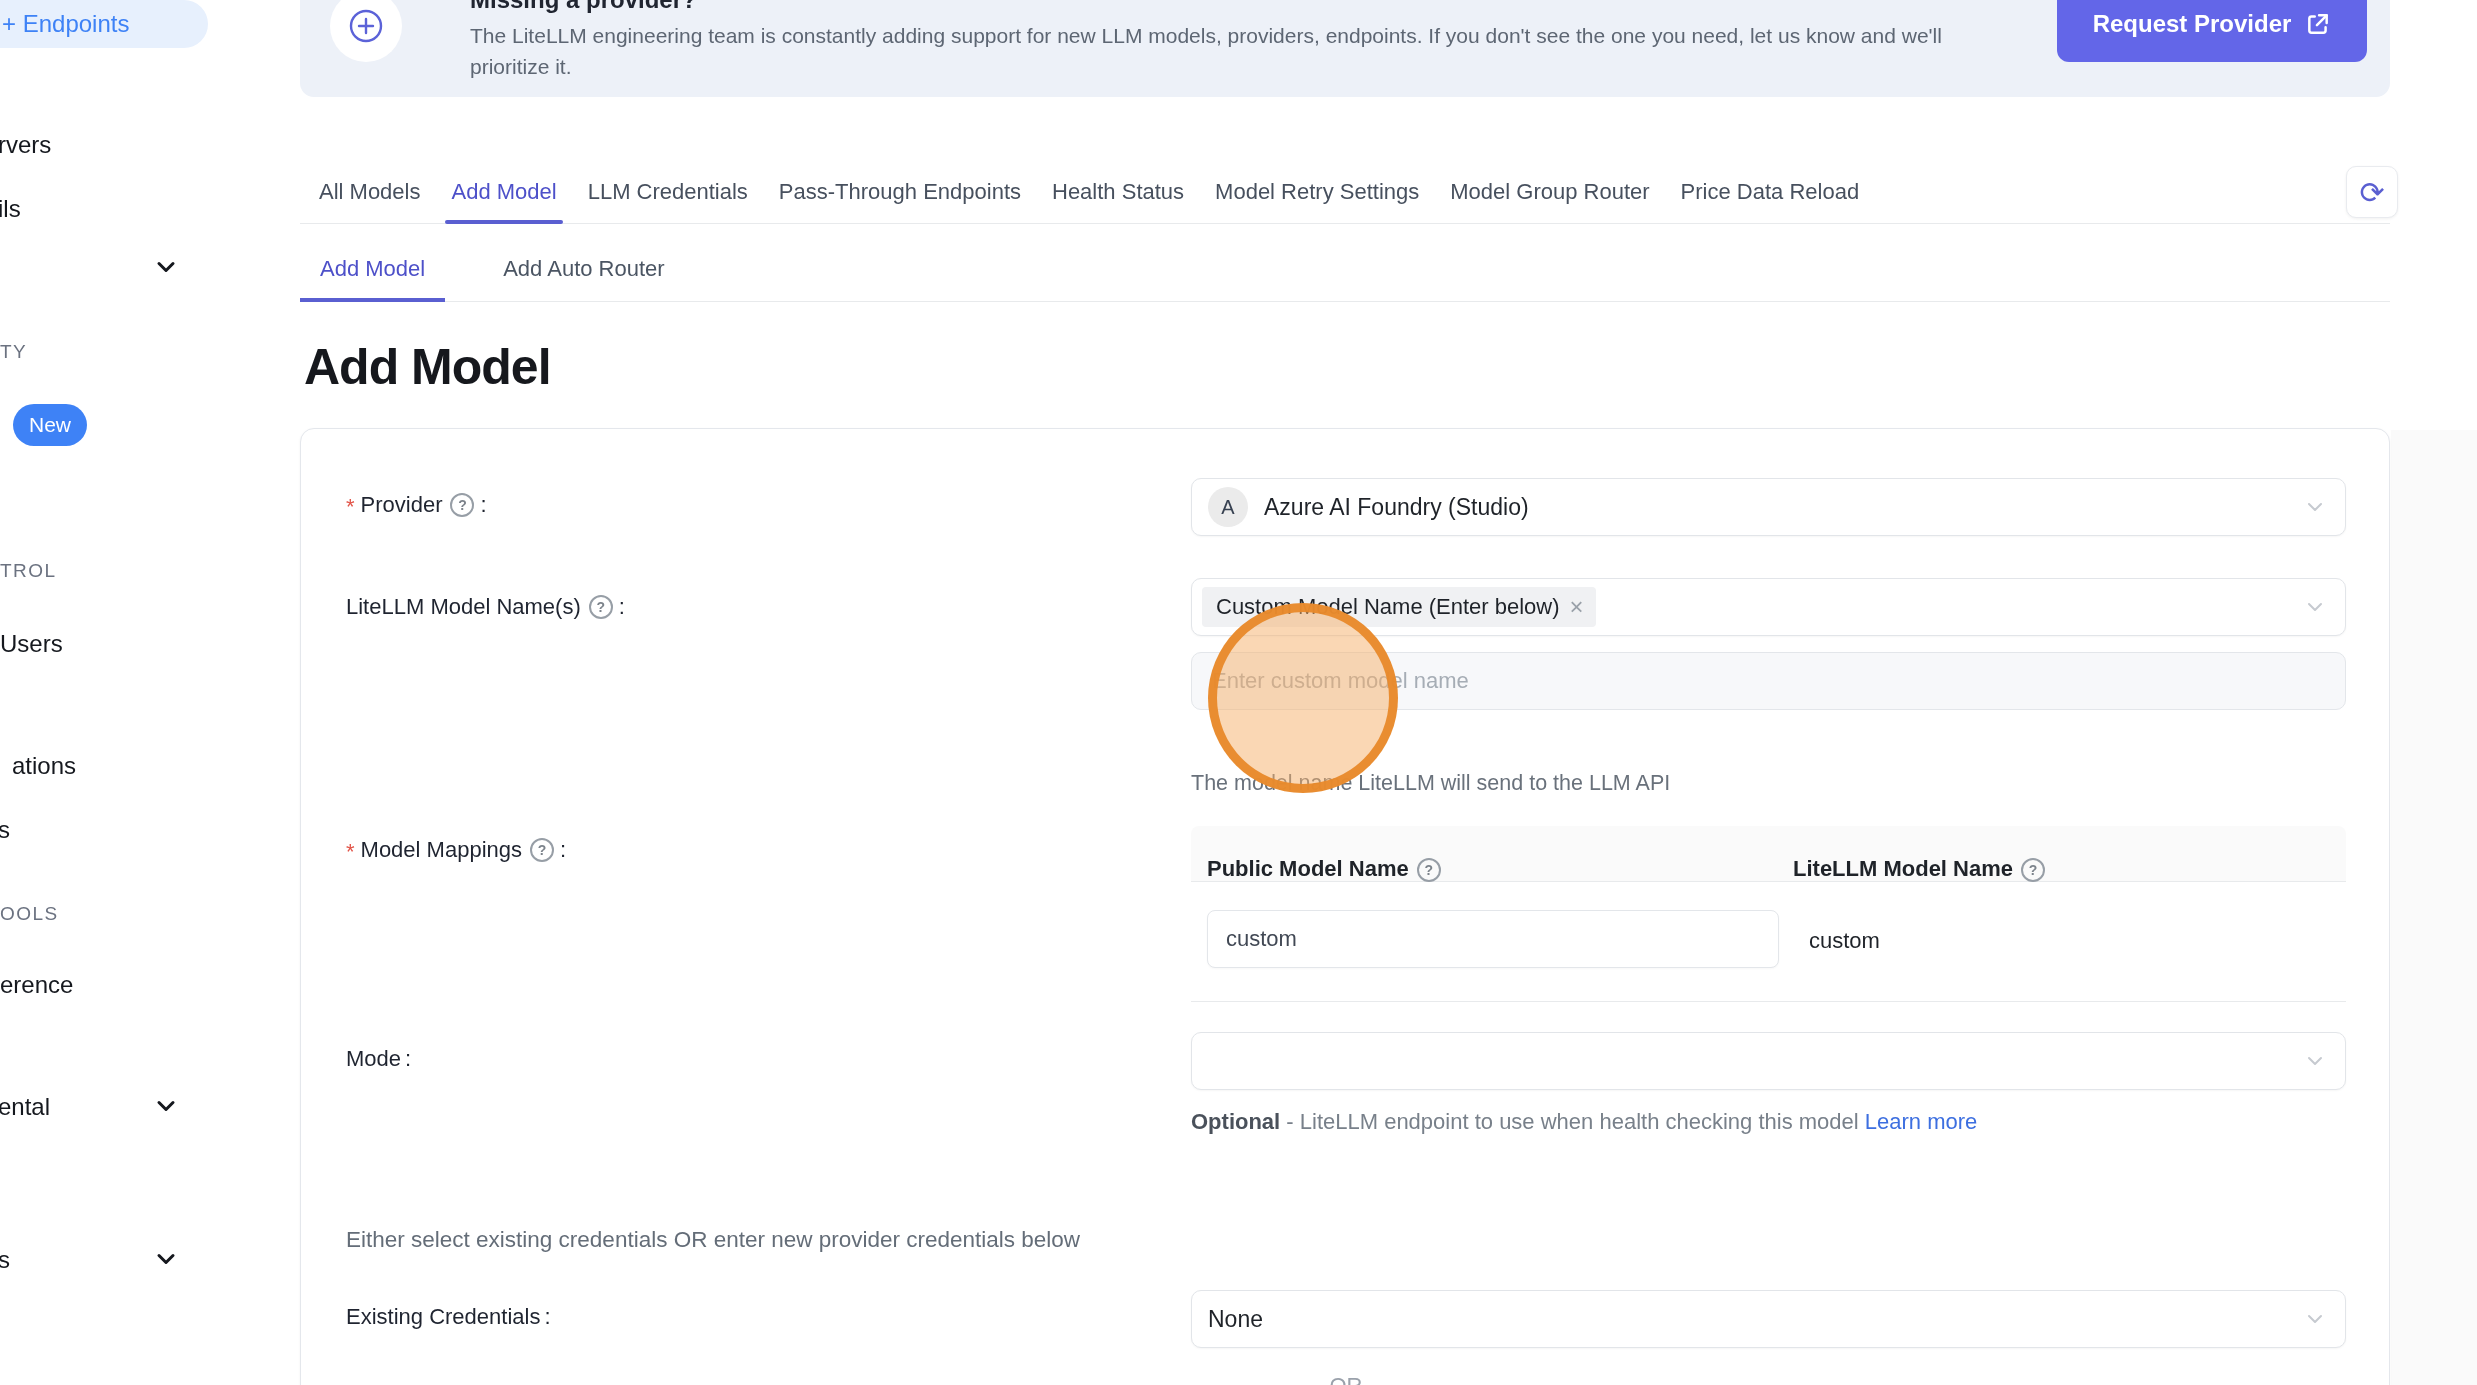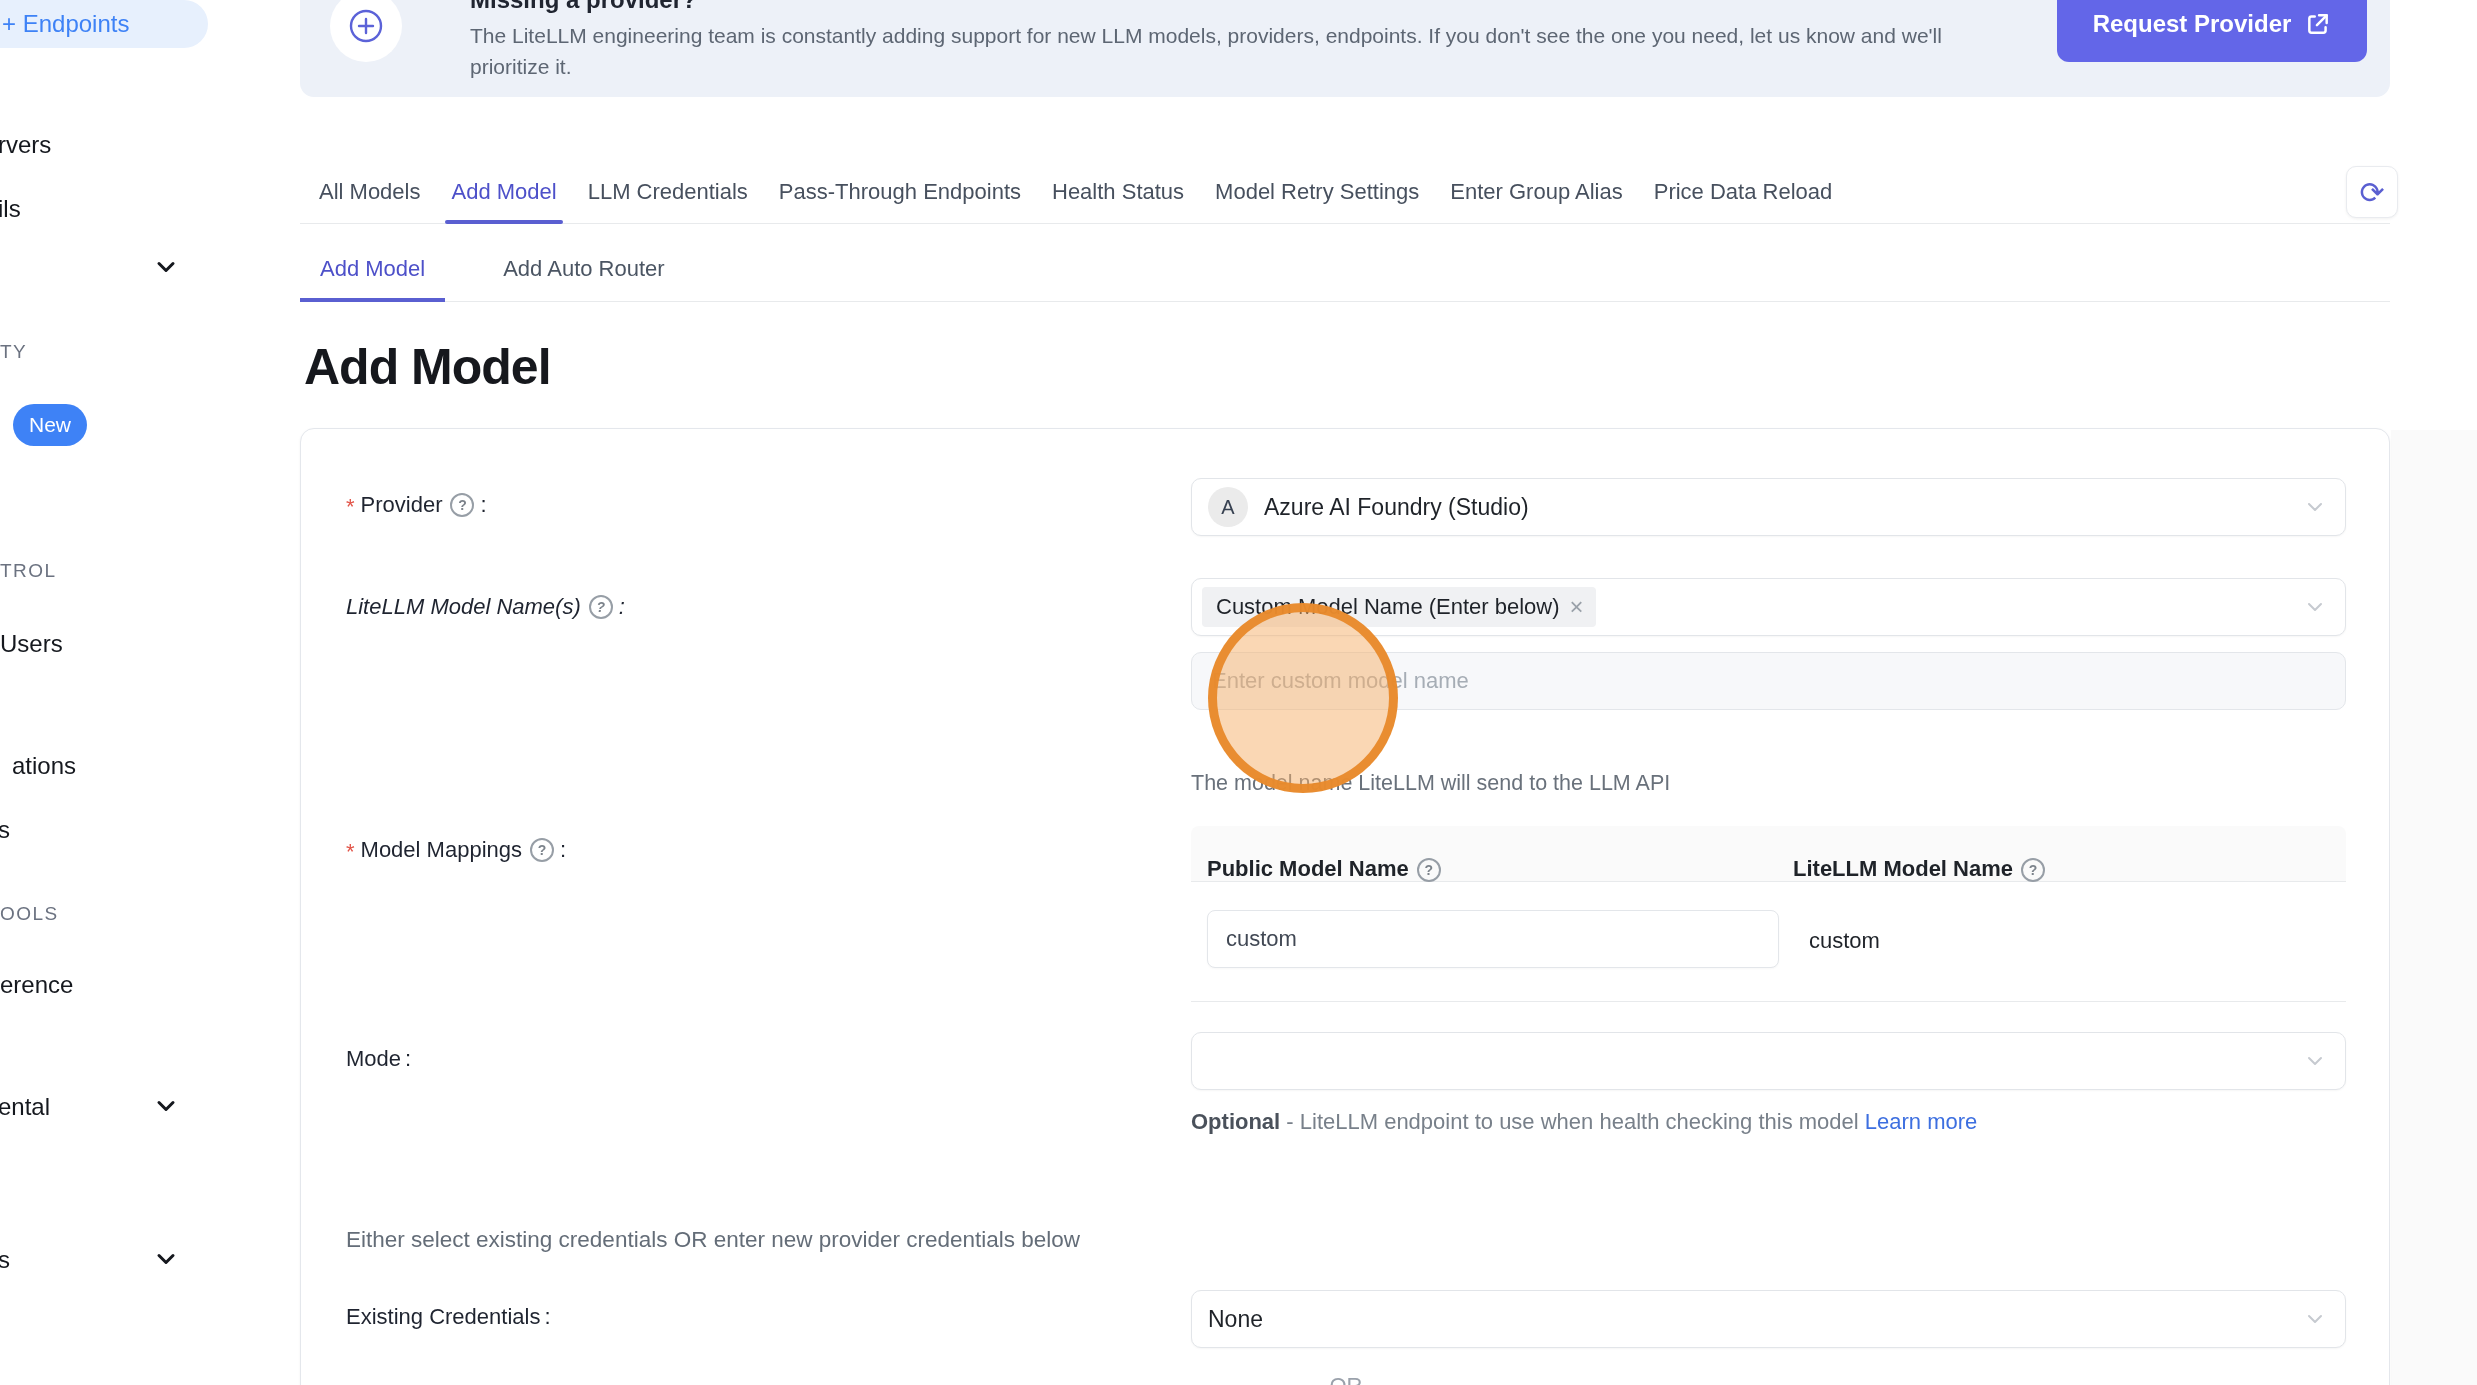--- a/index.html
+++ b/index.html
@@ -147,21 +147,21 @@
     </button>
   </div>
 
   <div class="abs tabsbar" style="left:300px;top:160px;width:2090px;height:64px;">
     <div class="tab">All Models</div>
     <div class="tab active">Add Model</div>
     <div class="tab">LLM Credentials</div>
     <div class="tab">Pass-Through Endpoints</div>
     <div class="tab">Health Status</div>
     <div class="tab">Model Retry Settings</div>
-    <div class="tab">Enter Group Alias</div>
+    <div class="tab">Model Group Router</div>
     <div class="tab">Price Data Reload</div>
   </div>
   <div class="abs iconbtn" style="left:2346px;top:166px;">
     <span>⟳</span>
   </div>
 
   <div class="abs" style="left:300px;top:236px;width:2090px;height:66px;border-bottom:1px solid #e8eaec;display:flex;align-items:center;">
     <div class="subtab active">Add Model</div>
     <div class="subtab" style="margin-left:38px;">Add Auto Router</div>
   </div>
@@ -177,21 +177,21 @@
       <span>:</span>
     </div>
     <div class="abs select" style="left:890px;top:49px;width:1155px;height:58px;">
       <span class="avatar">A</span>
       <span class="val">Azure AI Foundry (Studio)</span>
       <svg class="chev" width="24" height="24" viewBox="0 0 24 24" fill="none">
           <polyline points="6,9 12,15 18,9" stroke="#c6cad0" stroke-width="2" stroke-linecap="round" stroke-linejoin="round"></polyline>
         </svg>
     </div>
 
-    <div class="abs flabel" style="left:45px;top:165px;font-style:italic;">
+    <div class="abs flabel" style="left:45px;top:165px;">
       <span>LiteLLM Model Name(s)</span>
       <span class="qicon">?</span>
       <span>:</span>
     </div>
     <div class="abs select" style="left:890px;top:149px;width:1155px;height:58px;padding-left:10px;">
       <span class="tag">
         <span>Custom Model Name (Enter below)</span>
         <span class="x">×</span>
       </span>
       <svg class="chev" width="24" height="24" viewBox="0 0 24 24" fill="none">

